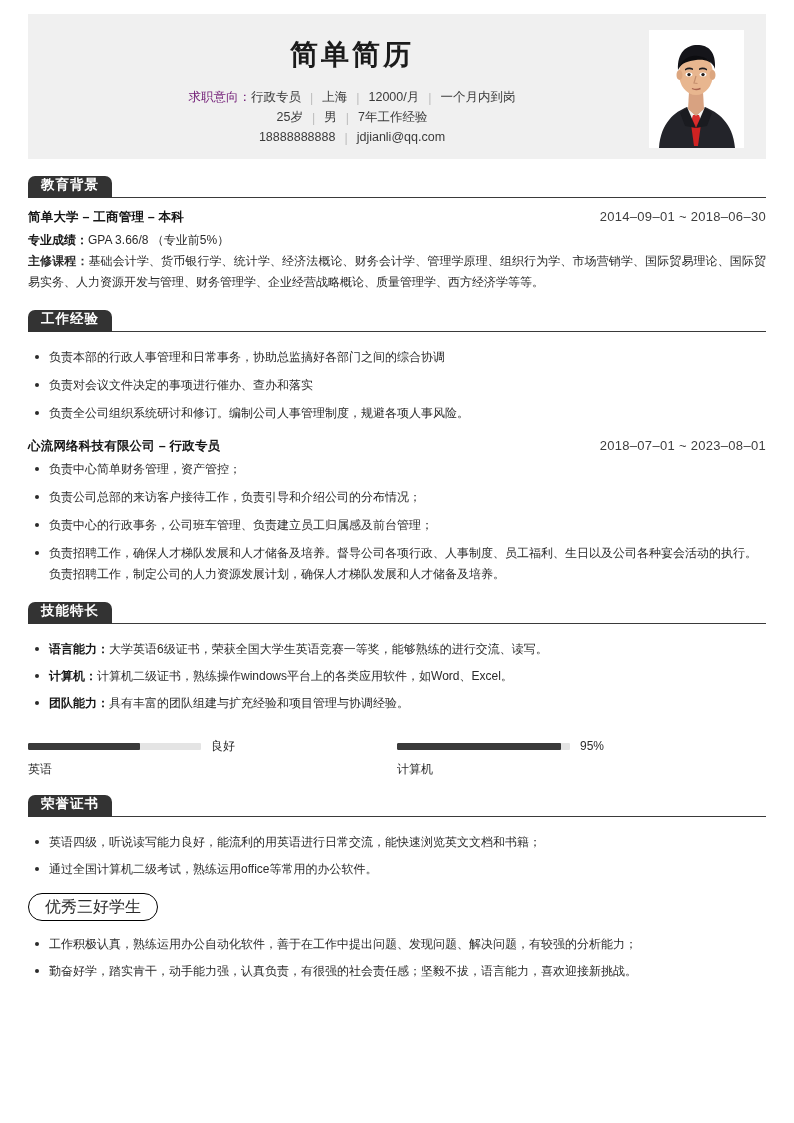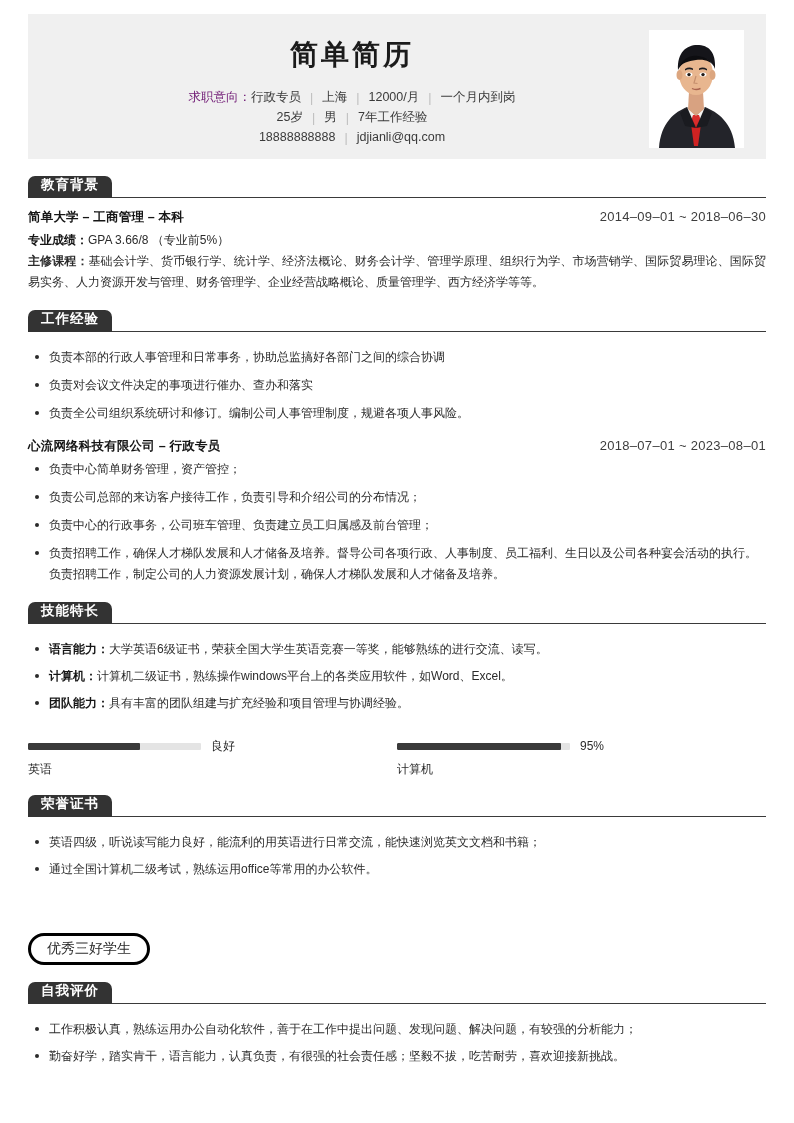--- a/index.html
+++ b/index.html
@@ -209,27 +209,26 @@
     font-size: 12px;
     color: #2b2b2b;
     margin-top: 8px;
     font-family: Liberation Mono, monospace;
   }
 
   
   .tag-row { margin-top: 13px; }
   .tag {
     display: inline-block;
-    border: 3px solid #000000;
+    border: 1px solid #000000;
     border-radius: 999px;
     padding: 5px 16px 6px 16px;
-    font-size: 14px;
+    font-size: 16px;
     color: #2b2b2b;
     line-height: 15px;
-    margin-top: 40px;
   }
 </style>
 </head>
 <body>
 
 <div class="page">
 
   <div class="header-band">
     <div class="header-inner">
       <div class="resume-title">简单简历</div>
@@ -380,25 +379,21 @@
         <li>英语四级，听说读写能力良好，能流利的用英语进行日常交流，能快速浏览英文文档和书籍；</li>
         <li>通过全国计算机二级考试，熟练运用office等常用的办公软件。</li>
       </ul>
       <div class="tag-row">
         <span class="tag">优秀三好学生</span>
       </div>
     </div>
   </div>
 
   <div class="section">
-    <div class="sec-head">
-      <div class="sec-tab">自我评价</div>
-      <div class="sec-rule"></div>
-    </div>
     <div class="sec-body">
       <ul class="bullets tight">
         <li>工作积极认真，熟练运用办公自动化软件，善于在工作中提出问题、发现问题、解决问题，有较强的分析能力；</li>
-        <li>勤奋好学，踏实肯干，语言能力，认真负责，有很强的社会责任感；坚毅不拔，吃苦耐劳，喜欢迎接新挑战。</li>
+        <li>勤奋好学，踏实肯干，动手能力强，认真负责，有很强的社会责任感；坚毅不拔，语言能力，喜欢迎接新挑战。</li>
       </ul>
     </div>
   </div>
 
 </div>
 
 </body></html>

